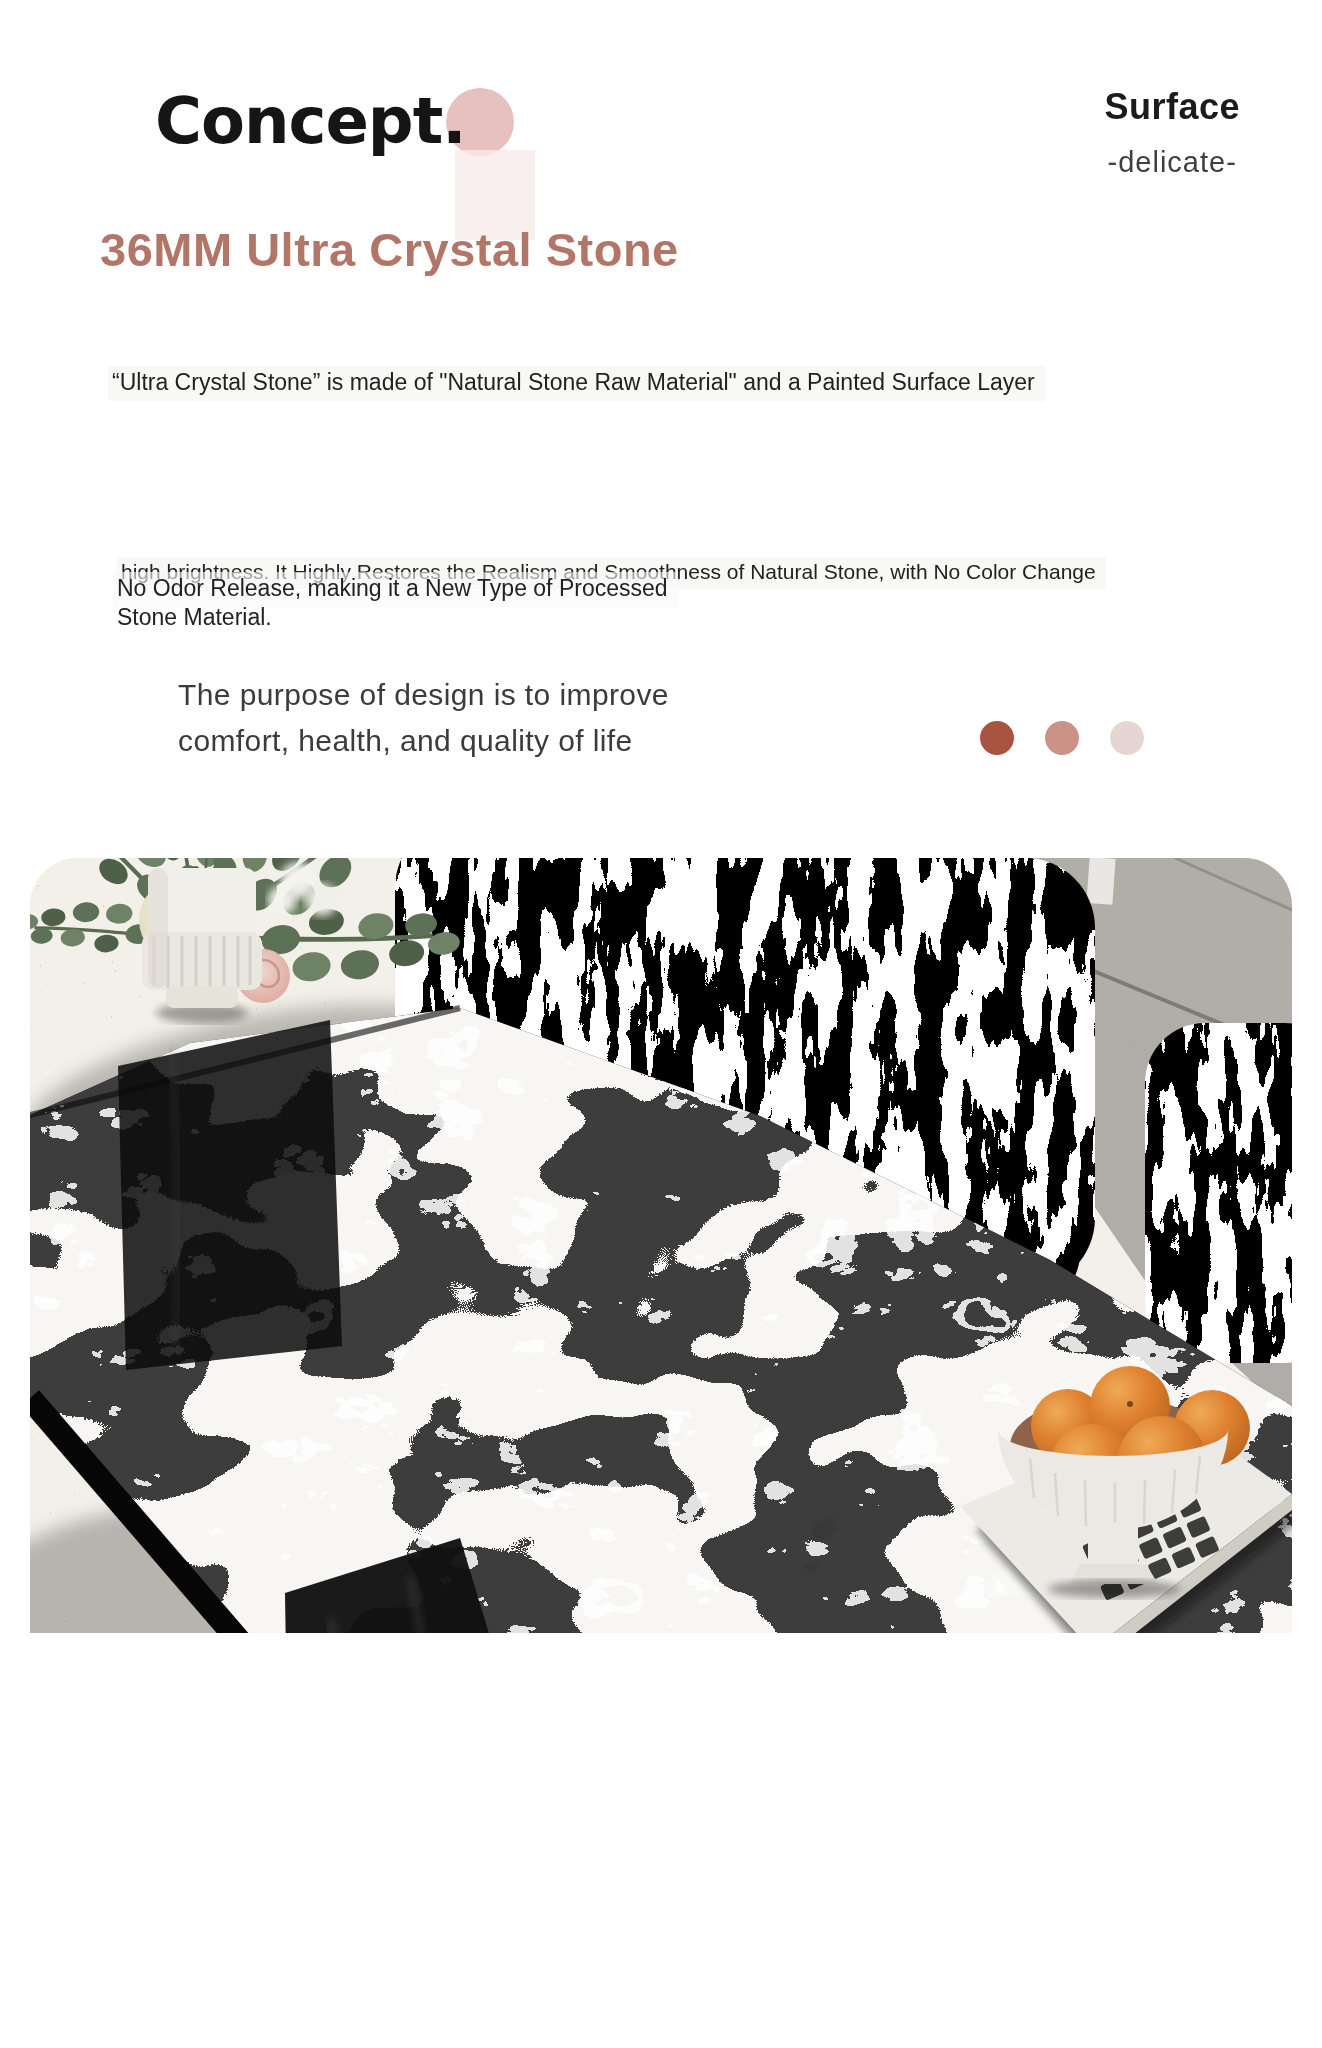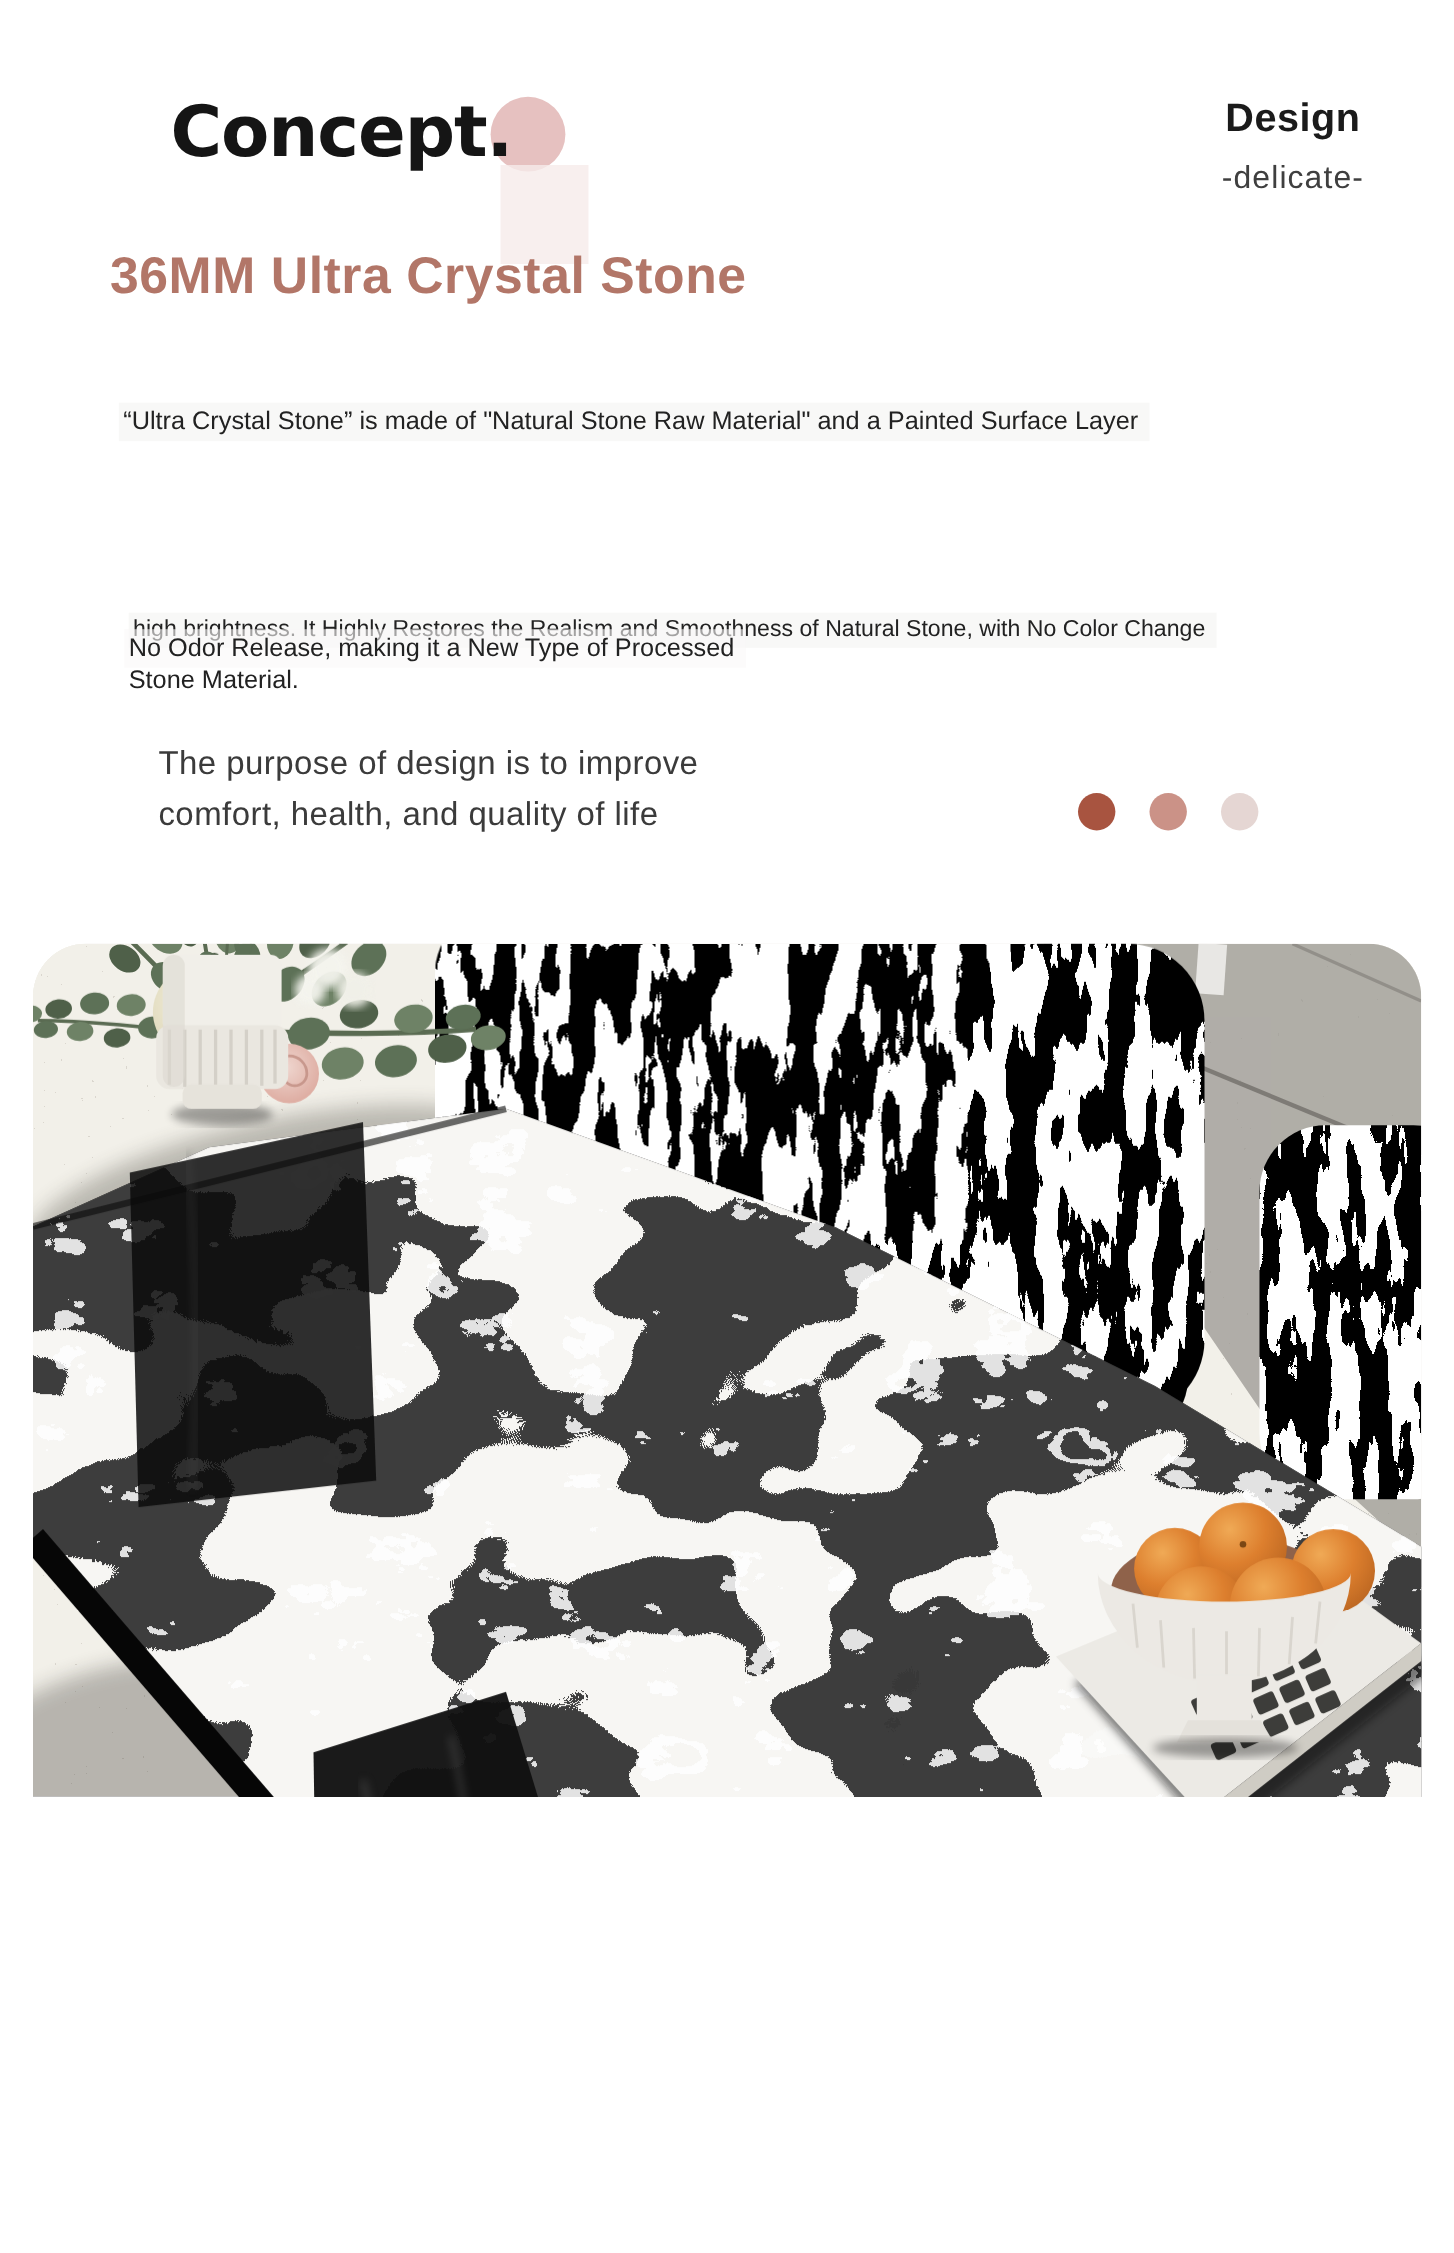--- a/index.html
+++ b/index.html
@@ -16,42 +16,42 @@
   #page-title{position:absolute;left:100px;top:222px;font-size:47px;font-weight:700;color:#b27668;letter-spacing:.5px;}
   
   .pline{position:absolute;color:#222222;font-size:23px;white-space:nowrap;
          background:rgba(246,245,244,.75);padding:3px 10px 5px 4px;}
   #pl0{left:108px;top:366px;}
   #pl1{left:106px;top:443px;}
   #pl2{left:117px;top:523px;font-size:21px;margin-top:34px;}
   #pl3{left:113px;top:572px;background:rgba(250,249,248,.6);}
   #pl4{left:113px;top:601px;background:none;}
   
-  .tagline{position:absolute;left:144px;color:#3b3b3b;font-size:30px;letter-spacing:.4px;white-space:nowrap;}
+  .tagline{position:absolute;left:178px;color:#3b3b3b;font-size:30px;letter-spacing:.4px;white-space:nowrap;}
   #tg0{top:678px;}
   #tg1{top:724px;}
   .dot{position:absolute;top:721px;width:34px;height:34px;border-radius:50%;}
   #dot0{left:980px;}
   #dot1{left:1045px;}
   #dot2{left:1110px;}
   
   #photo{position:absolute;left:30px;top:858px;width:1262px;height:1190px;
          border-radius:48px 48px 0 0;overflow:hidden;background:#efece5;}
   #photo svg{display:block;}
 </style>
 </head>
 <body>
 
 <div id="page">
 
   <div id="logo-circle" style="background: rgb(230, 193, 192);"></div>
   <div id="logo-text">Concept.</div>
 
   <div id="design-block">
-    <div id="design-main">Design</div>
+    <div id="design-main">Surface</div>
     <div id="design-sub">-delicate-</div>
   </div>
 
   <div id="title-chip"></div>
   <div id="page-title" style="color: rgb(178, 118, 104);">36MM Ultra Crystal Stone</div>
 
   <div class="pline" id="pl0">“Ultra Crystal Stone” is made of "Natural Stone Raw Material" and a Painted Surface Layer</div>
   <div class="pline" id="pl2">high brightness. It Highly Restores the Realism and Smoothness of Natural Stone, with No Color Change</div>
   <div class="pline" id="pl3">No Odor Release, making it a New Type of Processed</div>
   <div class="pline" id="pl4">Stone Material.</div>

